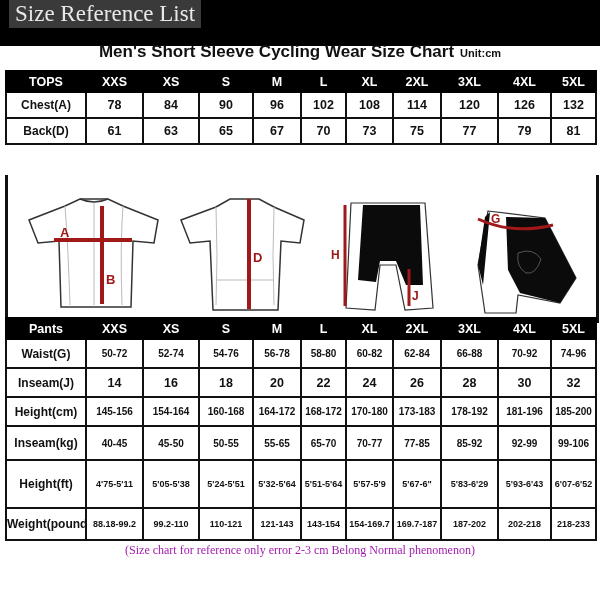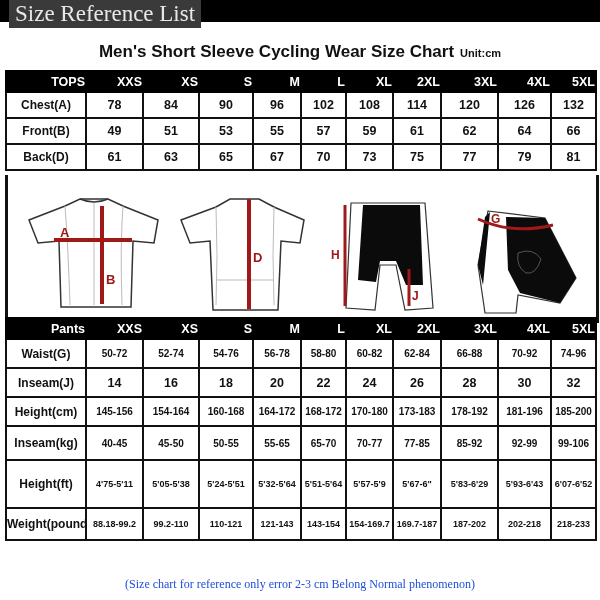--- a/index.html
+++ b/index.html
@@ -1,37 +1,37 @@
 <!DOCTYPE html>
 <html><head>
 <meta charset="utf-8">
 <style>
   html, body { margin: 0; padding: 0; }
   body {
     width: 600px; height: 600px; background: #ffffff; position: relative; overflow: hidden;
     font-family: "Liberation Sans", "DejaVu Sans", sans-serif; color: #111;
   }
   .topbar {
-    position: absolute; left: 0; top: 0; width: 600px; height: 22px; background: #000;
+    position: absolute; left: 0; top: 0; width: 600px; height: 46px; background: #000;
   }
   .topbar .label {
     position: absolute; left: 9px; top: 0; height: 28px; padding: 0 6px; background: #3a3a3a;
     color: #e8e8e8; font-family: "Liberation Serif", "DejaVu Serif", serif; font-size: 23px; line-height: 28px;
   }
   .chart-title {
     position: absolute; left: 0; top: 40px; width: 600px; text-align: center;
     font-weight: bold; font-size: 17px; line-height: 24px;
   }
   .chart-title .unit { font-size: 11px; margin-left: 6px; }
 
   table.grid {
     position: absolute; left: 5px; border-collapse: collapse; table-layout: fixed; width: 590px;
   }
   table.grid th {
-    background: #000; color: #fff; font-weight: bold; font-size: 12.5px; text-align: right; padding: 0;
+    background: #000; color: #fff; font-weight: bold; font-size: 12.5px; text-align: center; padding: 0;
     border: 2px solid #000;
   }
   table.grid td {
     border: 2.5px solid #111; text-align: center; font-weight: bold; font-size: 12.5px; padding: 0;
     background: #fff; white-space: nowrap; overflow: hidden;
   }
   table.grid td.rowhead { font-size: 12px; }
   .tops { top: 70px; }
   .tops th { height: 19px; }
   .tops td { height: 24px; }
@@ -42,22 +42,22 @@
   }
   .figure-panel svg { position: absolute; left: 0; top: 0; }
 
   .pants { top: 317px; }
   .pants th { height: 19px; }
   .pants td { height: 27px; }
   .pants td.small { font-size: 10px; }
   .pants td.tiny { font-size: 9px; }
 
   .footnote {
-    position: absolute; left: 0; top: 577px; width: 600px; text-align: center;
-    font-family: "Liberation Serif", "DejaVu Serif", serif; font-size: 12px; color: #1d4ed8;
+    position: absolute; left: 0; top: 543px; width: 600px; text-align: center;
+    font-family: "Liberation Serif", "DejaVu Serif", serif; font-size: 12px; color: #a21caf;
   }
 </style>
 </head>
 <body>
 
 <div class="topbar">
   <div class="label">Size Reference List</div>
 </div>
 
 <div class="chart-title">
@@ -99,33 +99,20 @@
       <td>78</td>
       <td>84</td>
       <td>90</td>
       <td>96</td>
       <td>102</td>
       <td>108</td>
       <td>114</td>
       <td>120</td>
       <td>126</td>
       <td>132</td>
-    </tr>
-    <tr>
-      <td class="rowhead">Front(B)</td>
-      <td>49</td>
-      <td>51</td>
-      <td>53</td>
-      <td>55</td>
-      <td>57</td>
-      <td>59</td>
-      <td>61</td>
-      <td>62</td>
-      <td>64</td>
-      <td>66</td>
     </tr>
     <tr>
       <td class="rowhead">Back(D)</td>
       <td>61</td>
       <td>63</td>
       <td>65</td>
       <td>67</td>
       <td>70</td>
       <td>73</td>
       <td>75</td>

